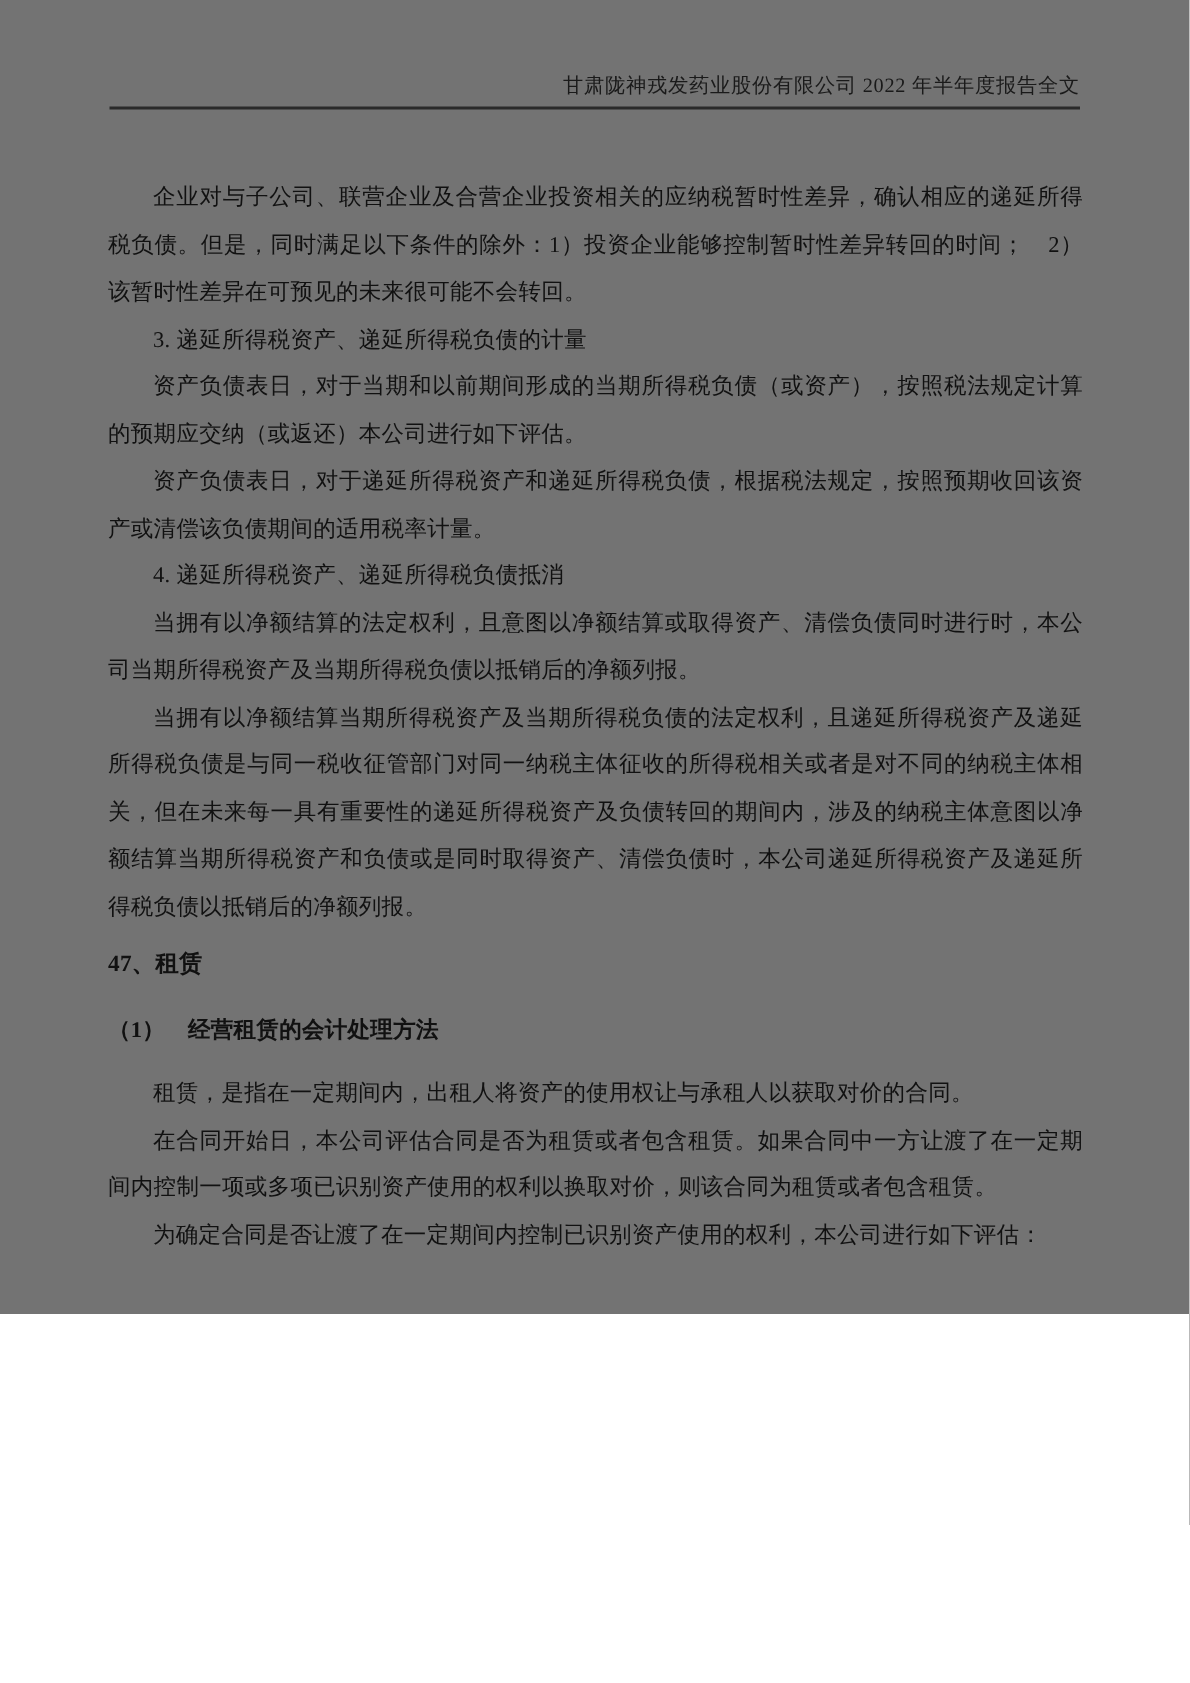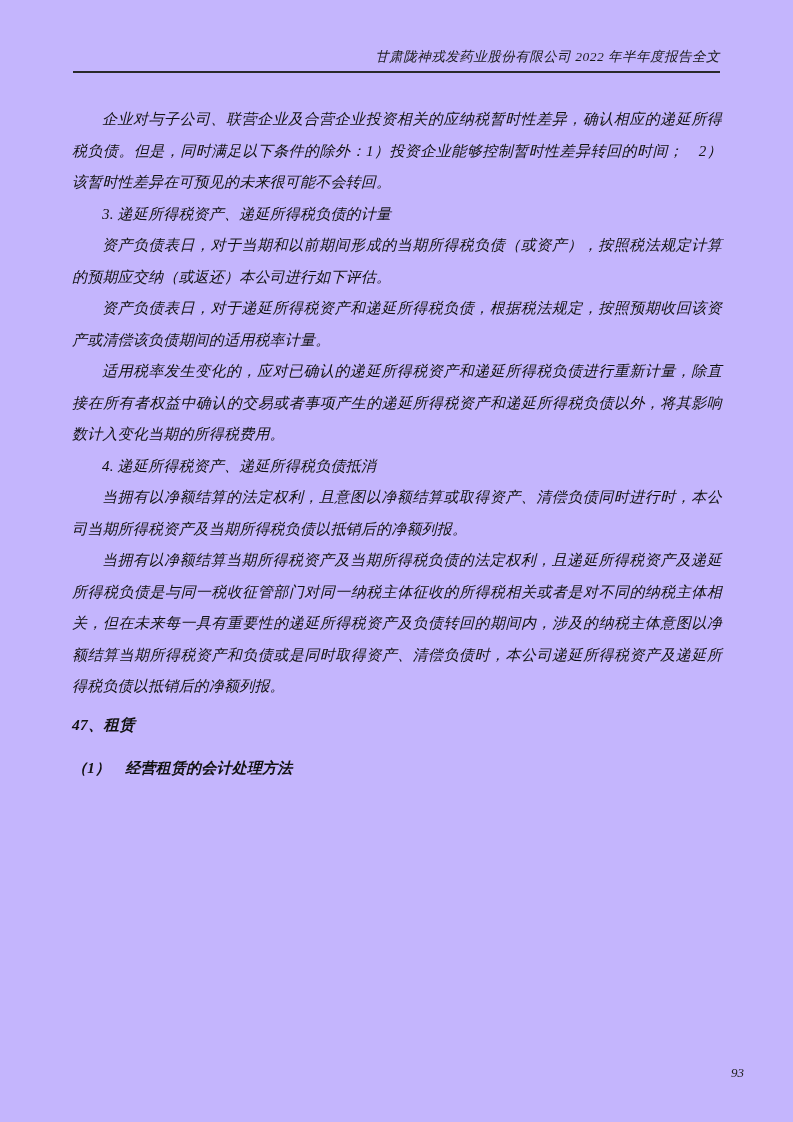--- a/index.html
+++ b/index.html
@@ -3,45 +3,44 @@
 <meta charset="utf-8">
 <style>
   html, body {
     margin: 0;
     padding: 0;
     background: #ffffff;
   }
   .page {
     position: relative;
     width: 793px;
-    height: 1122px;
-    background: #c4b5fd;
+    height: 876px;
+    background: #737373;
     overflow: hidden;
     font-family: "Liberation Serif", "DejaVu Serif", serif;
     color: #111111;
-    font-style: italic;
   }
   .page-header {
     position: absolute;
     top: 48px;
     left: 73px;
     width: 647px;
     border-bottom: 2px solid #2a2a2a;
     padding-bottom: 5px;
   }
   .header-title {
     text-align: right;
     font-size: 13.5px;
     line-height: 18px;
     color: #1a1a1a;
     letter-spacing: 0.5px;
   }
   .page-body {
     position: absolute;
-    top: 104px;
+    top: 117px;
     left: 72px;
     width: 650px;
     font-size: 15px;
     line-height: 31.5px;
     text-align: justify;
     letter-spacing: 0.2px;
   }
   .para {
     margin: 0;
     text-indent: 2em;
@@ -78,28 +77,30 @@
 
   <header class="page-header">
     <div class="header-title">甘肃陇神戎发药业股份有限公司 2022 年半年度报告全文</div>
   </header>
 
   <main class="page-body">
     <p class="para">企业对与子公司、联营企业及合营企业投资相关的应纳税暂时性差异，确认相应的递延所得税负债。但是，同时满足以下条件的除外：1）投资企业能够控制暂时性差异转回的时间；　2）该暂时性差异在可预见的未来很可能不会转回。</p>
     <p class="para">3. 递延所得税资产、递延所得税负债的计量</p>
     <p class="para">资产负债表日，对于当期和以前期间形成的当期所得税负债（或资产），按照税法规定计算的预期应交纳（或返还）本公司进行如下评估。</p>
     <p class="para">资产负债表日，对于递延所得税资产和递延所得税负债，根据税法规定，按照预期收回该资产或清偿该负债期间的适用税率计量。</p>
-    <p class="para">适用税率发生变化的，应对已确认的递延所得税资产和递延所得税负债进行重新计量，除直接在所有者权益中确认的交易或者事项产生的递延所得税资产和递延所得税负债以外，将其影响数计入变化当期的所得税费用。</p>
     <p class="para">4. 递延所得税资产、递延所得税负债抵消</p>
     <p class="para">当拥有以净额结算的法定权利，且意图以净额结算或取得资产、清偿负债同时进行时，本公司当期所得税资产及当期所得税负债以抵销后的净额列报。</p>
     <p class="para">当拥有以净额结算当期所得税资产及当期所得税负债的法定权利，且递延所得税资产及递延所得税负债是与同一税收征管部门对同一纳税主体征收的所得税相关或者是对不同的纳税主体相关，但在未来每一具有重要性的递延所得税资产及负债转回的期间内，涉及的纳税主体意图以净额结算当期所得税资产和负债或是同时取得资产、清偿负债时，本公司递延所得税资产及递延所得税负债以抵销后的净额列报。</p>
 
     <h2 class="section-heading">47、租赁</h2>
 
     <h3 class="subsection-heading">（1）　经营租赁的会计处理方法</h3>
 
+    <p class="para">租赁，是指在一定期间内，出租人将资产的使用权让与承租人以获取对价的合同。</p>
+    <p class="para">在合同开始日，本公司评估合同是否为租赁或者包含租赁。如果合同中一方让渡了在一定期间内控制一项或多项已识别资产使用的权利以换取对价，则该合同为租赁或者包含租赁。</p>
+    <p class="para">为确定合同是否让渡了在一定期间内控制已识别资产使用的权利，本公司进行如下评估：</p>
   </main>
 
   <footer class="page-footer">
     <span class="page-number">93</span>
   </footer>
 
 </div>
 
 </body></html>

